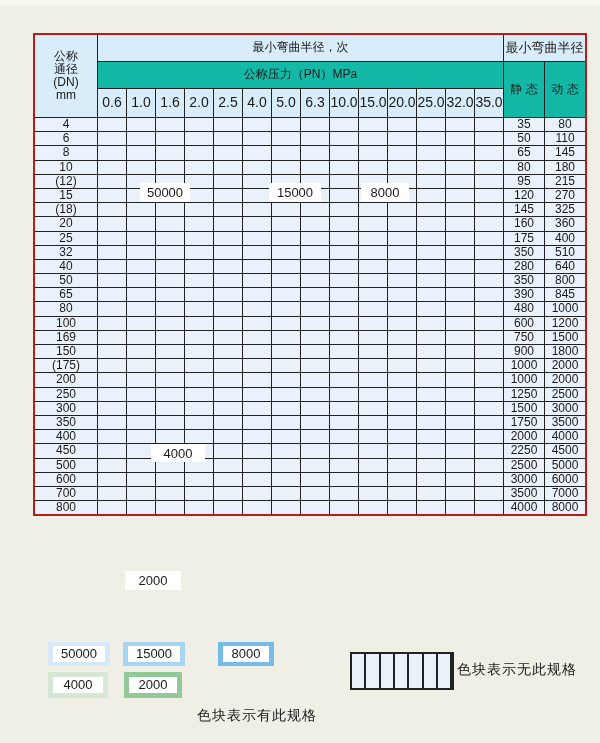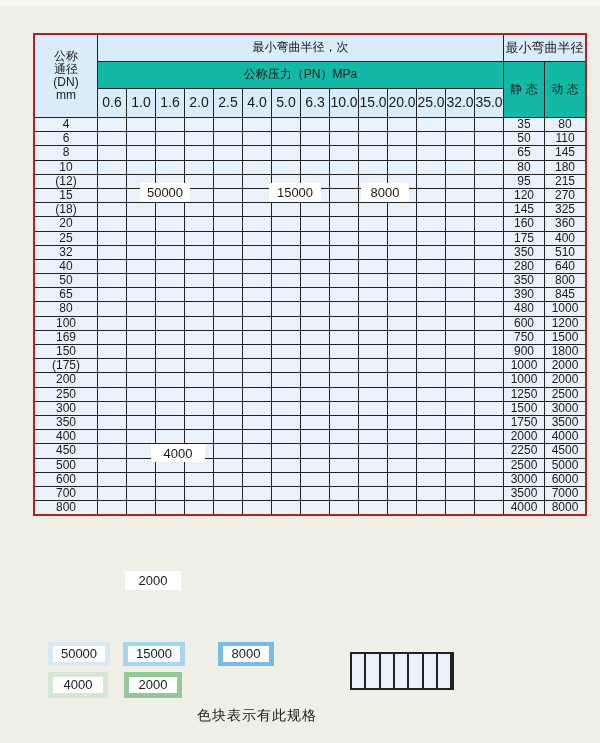--- a/index.html
+++ b/index.html
@@ -624,13 +624,14 @@
   </div>
   <div class="lgsw sw4000" style="left:48px;top:672px;width:60px;height:26px;">
     <div class="in">4000</div>
   </div>
   <div class="lgsw sw2000" style="left:124px;top:672px;width:58px;height:26px;">
     <div class="in">2000</div>
   </div>
   <div class="note" style="left:197px;top:707px;">色块表示有此规格</div>
 
   <div class="hatchbox"></div>
+  <div class="note" style="left:457px;top:661px;">色块表示无此规格</div>
 </div>
 
 </body></html>

